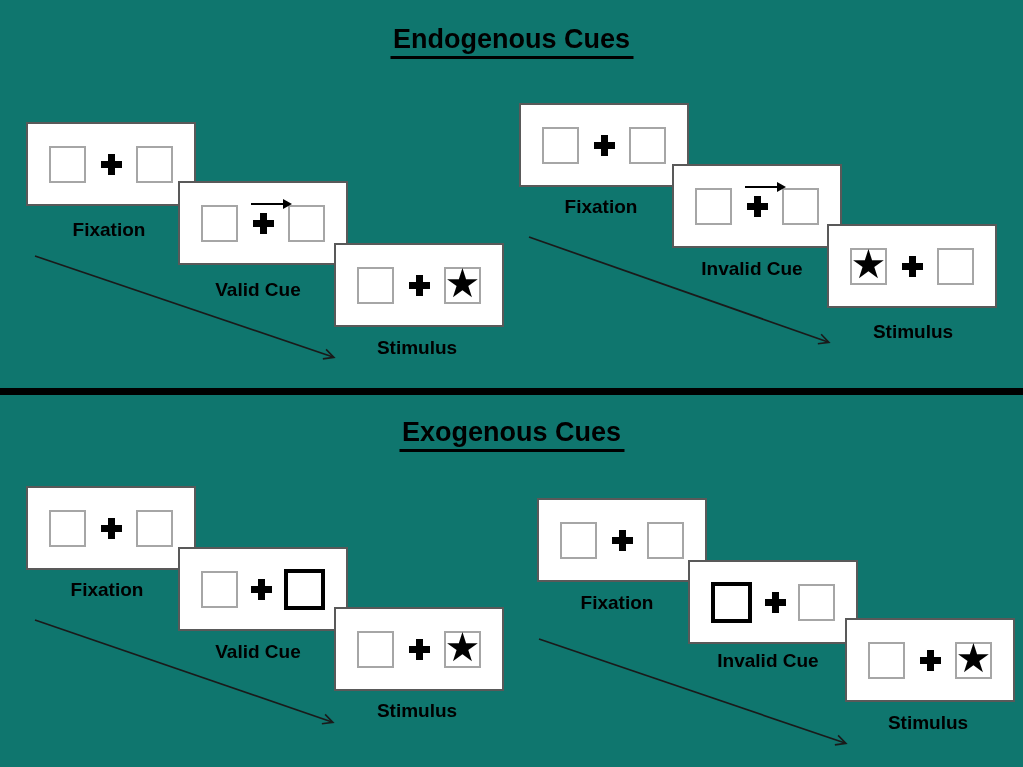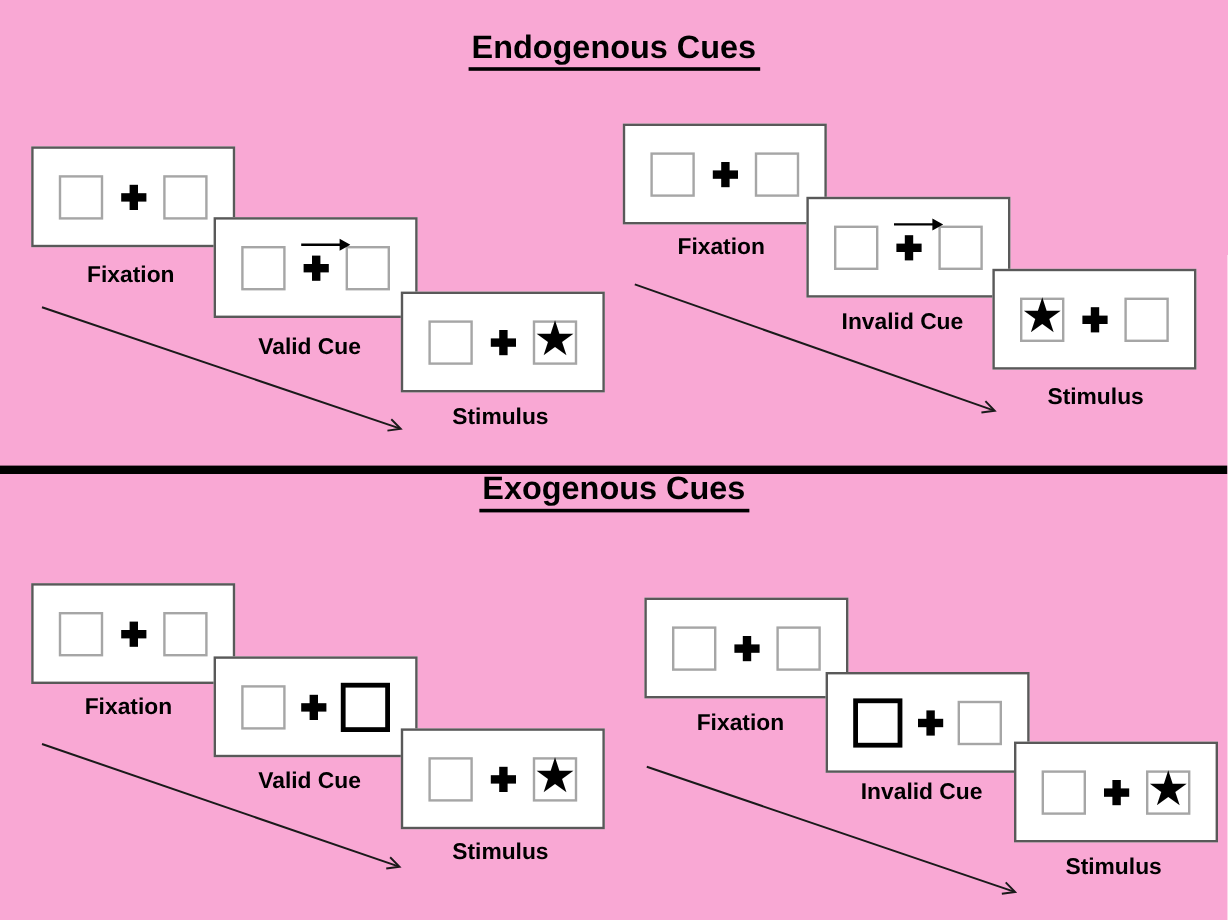--- a/index.html
+++ b/index.html
@@ -1,17 +1,17 @@
 <!DOCTYPE html>
 <html><head>
 <meta charset="utf-8">
 <style>
   html,body{margin:0;padding:0;background:#fff;}
   #canvas{
-    position:relative;width:1023px;height:767px;background:#f9a8d4;
+    position:relative;width:1023px;height:767px;background:#0f766e;
     font-family:"Liberation Sans", sans-serif;overflow:hidden;
   }
   .title{
     position:absolute;left:50%;transform:translateX(-50%);
     font-size:27px;font-weight:bold;color:#000;white-space:nowrap;
     border-bottom:3px solid #000;padding:0 3px 1px 3px;letter-spacing:0px;
   }
   .divider{position:absolute;left:0;top:388px;width:1023px;height:7px;background:#000;}
   .card{
     position:absolute;width:170px;height:84px;background:#fff;
@@ -42,21 +42,21 @@
     font-size:19px;font-weight:bold;color:#000;white-space:nowrap;
   }
   .arrows{position:absolute;left:0;top:0;width:1023px;height:767px;pointer-events:none;}
 </style>
 </head>
 <body>
 
 <div id="canvas">
 
   <div class="title" style="top:24px;">Endogenous Cues</div>
-  <div class="title" style="top:392px;">Exogenous Cues</div>
+  <div class="title" style="top:417px;">Exogenous Cues</div>
 
   <div class="divider"></div>
 
   <div class="card" style="left:26px;top:122px;">
     <div class="sq"></div>
     <div class="mid">
         <div class="plus"></div>
       </div>
     <div class="sq"></div>
   </div>

